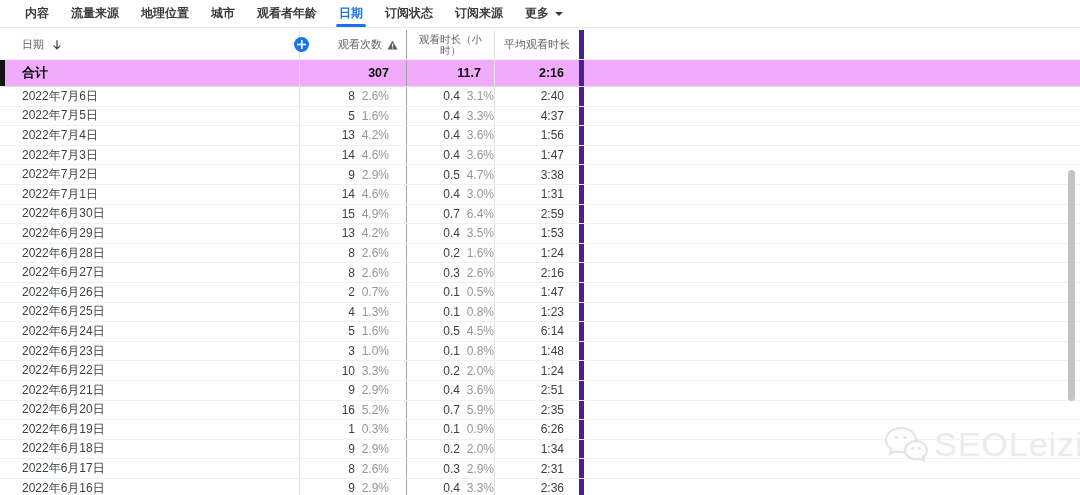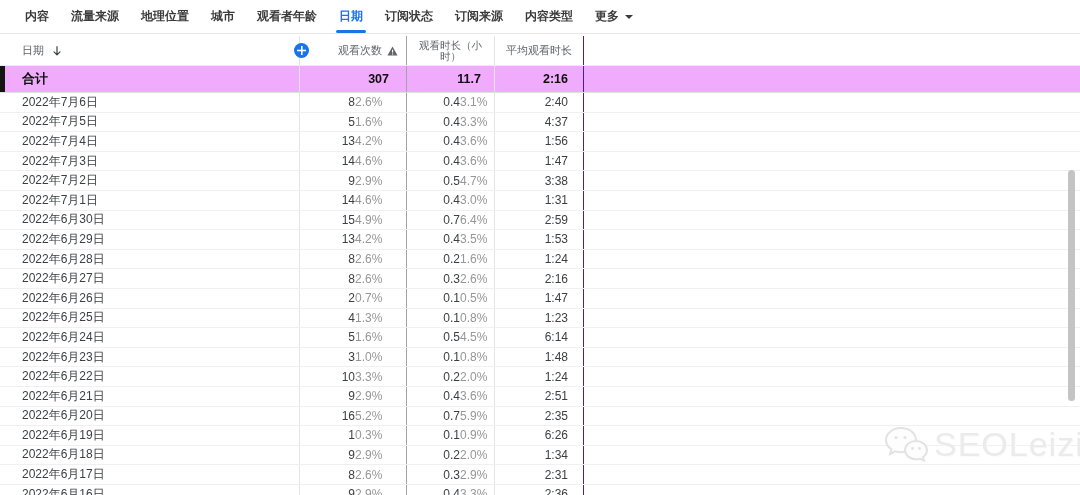--- a/index.html
+++ b/index.html
@@ -1,37 +1,37 @@
 <!DOCTYPE html>
 <html><head>
 <meta charset="utf-8">
 <style>
   * { box-sizing: border-box; margin: 0; padding: 0; }
   html,body { width:1080px; height:495px; overflow:hidden; background:#fff;
     font-family:"Liberation Sans", sans-serif; position:relative; }
 
   
-  .tabbar { height:34px; display:flex; align-items:stretch; padding-left:14px;
+  .tabbar { height:28px; display:flex; align-items:stretch; padding-left:14px;
     border-bottom:1px solid #e8e8e8; background:#fff; }
   .tab { position:relative; display:flex; align-items:center; padding:0 11px;
     font-size:12px; font-weight:bold; color:#3a3a3a; cursor:pointer; white-space:nowrap; }
   .tab.active { color:#1a73e8; }
   .tab.active::after { content:""; position:absolute; left:8px; right:8px; bottom:0;
     height:3px; background:#1a73e8; border-radius:2px; }
   .caret { width:0; height:0; border-left:4px solid transparent; border-right:4px solid transparent;
     border-top:4px solid #3a3a3a; margin-left:6px; display:none; }
   .tab.has-caret .caret { display:inline-block; }
 
   
   .table { margin-top:2px; position:relative; }
   .c { height:100%; display:flex; align-items:center; }
   .c1 { width:300px; border-right:1px solid #e4e4e4; padding-left:22px; }
   .c2 { width:107px; border-right:1px solid #a3a3a3; justify-content:flex-end; }
   .c3 { width:88px;  border-right:1px solid #e4e4e4; justify-content:flex-end; }
-  .c4 { width:89px;  border-right:1px solid #4c1d95; justify-content:flex-end; }
+  .c4 { width:89px;  border-right:5px solid #4c1d95; justify-content:flex-end; }
   .c5 { flex:1; }
 
   .hrow { height:30px; display:flex; font-size:11px; color:#5f6368; border-bottom:1px solid #ececec; }
   .hrow .c2 { padding-right:8px; }
   .hrow .c3 { justify-content:center; padding:0; }
   .hrow .c3 span { display:block; width:66px; text-align:center; line-height:11px; font-size:10.5px; }
   .hrow .c4 { justify-content:center; }
   .sort-icon { margin-left:7px; display:inline-flex; }
   .warn-icon { margin-left:5px; display:inline-flex; }
 
@@ -44,21 +44,21 @@
   .total-marker { position:absolute; left:0; top:0; bottom:0; width:5px; background:#141414; }
   .trow .c1 { font-size:13px; font-weight:bold; }
   .trow .tval { font-weight:bold; font-size:12.5px; }
   .trow .c2 .tval { margin-right:17px; }
   .trow .c3 .tval { margin-right:13px; }
   .trow .c4 .tval { margin-right:15px; }
 
   .row { height:19.6px; display:flex; font-size:12px; border-bottom:1px solid #f0f0f0; }
   .row .c1 { color:#3c4043; }
   .num { flex:1; text-align:right; color:#3c4043; }
-  .pct { width:34px; color:#969696; }
+  .pct { width:34px; text-align:right; color:#969696; }
   .c2 .pct { margin-right:17px; }
   .c3 .pct { }
   .val { margin-right:15px; color:#3c4043; }
 
   
   .vscroll { position:absolute; left:1068px; top:170px; width:7px; height:231px;
     background:#c4c4c4; border-radius:4px; z-index:5; }
 
   
   .watermark { position:absolute; left:883px; top:424px; display:flex; align-items:center;
@@ -93,24 +93,20 @@
     <div class="tab active">
     <span>日期</span>
 
   </div>
     <div class="tab">
     <span>订阅状态</span>
 
   </div>
     <div class="tab">
     <span>订阅来源</span>
-
-  </div>
-    <div class="tab">
-    <span>内容类型</span>
 
   </div>
     <div class="tab has-caret">
     <span>更多</span>
     <span class="caret"></span>
   </div>
   </nav>
 
 <div class="table">
 

